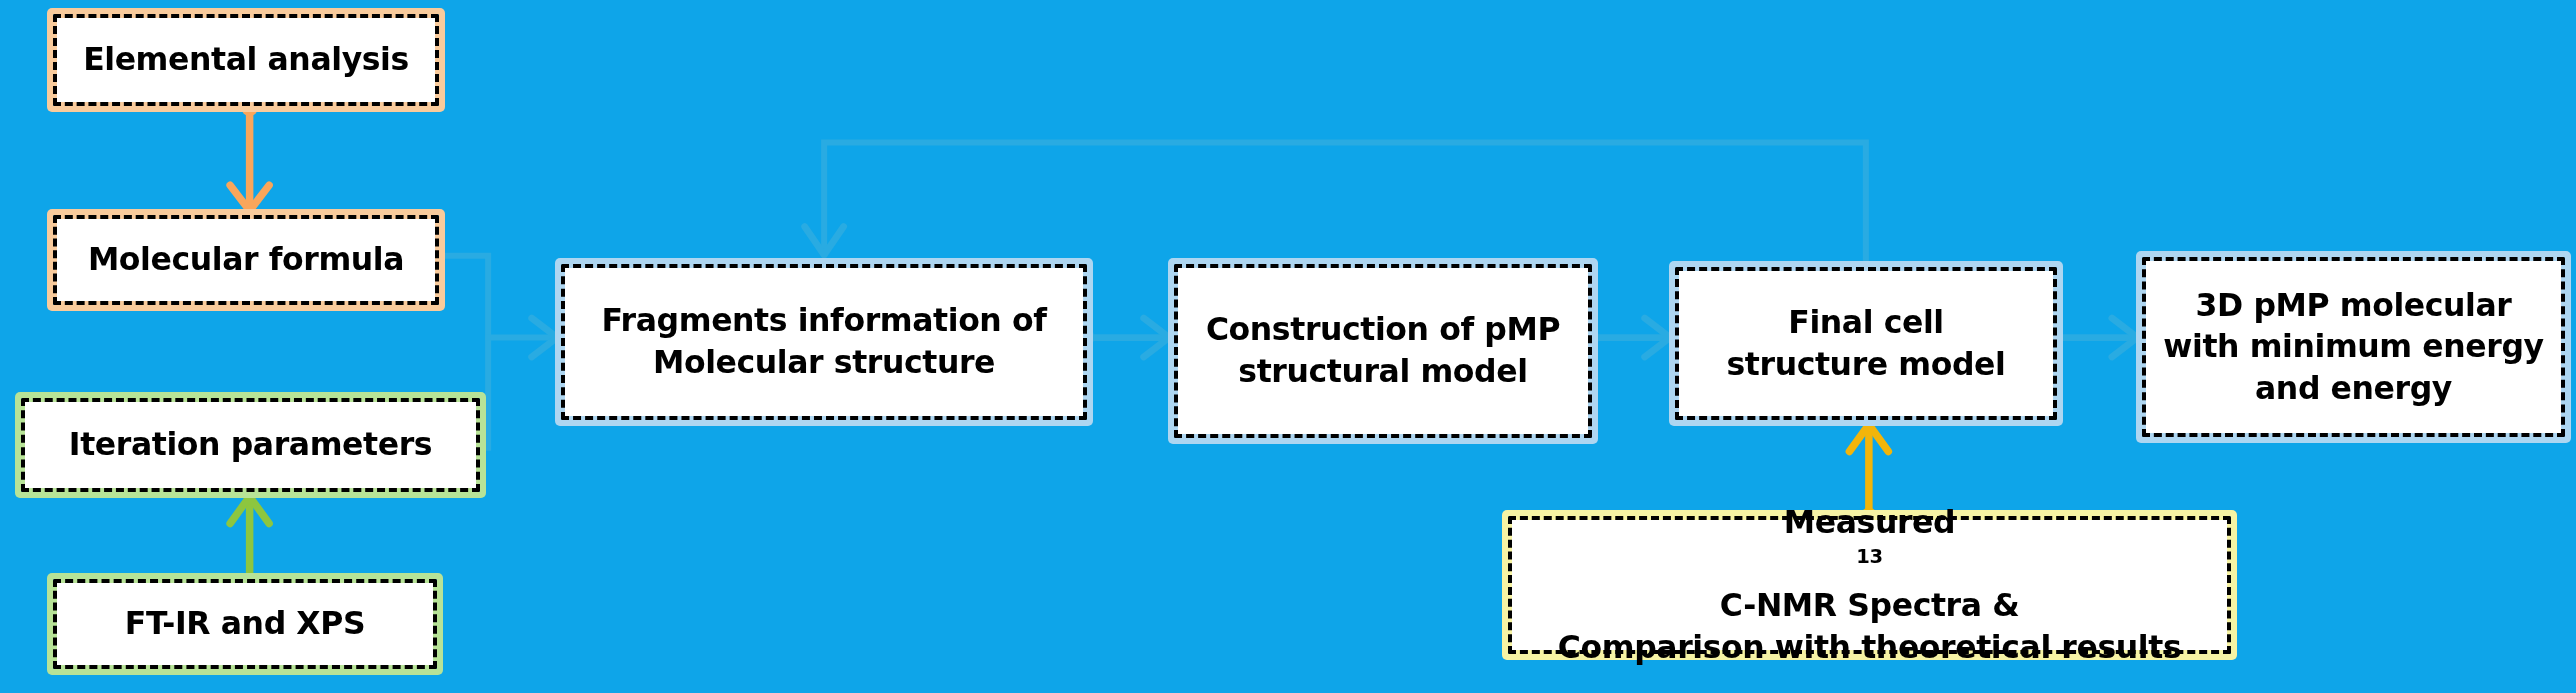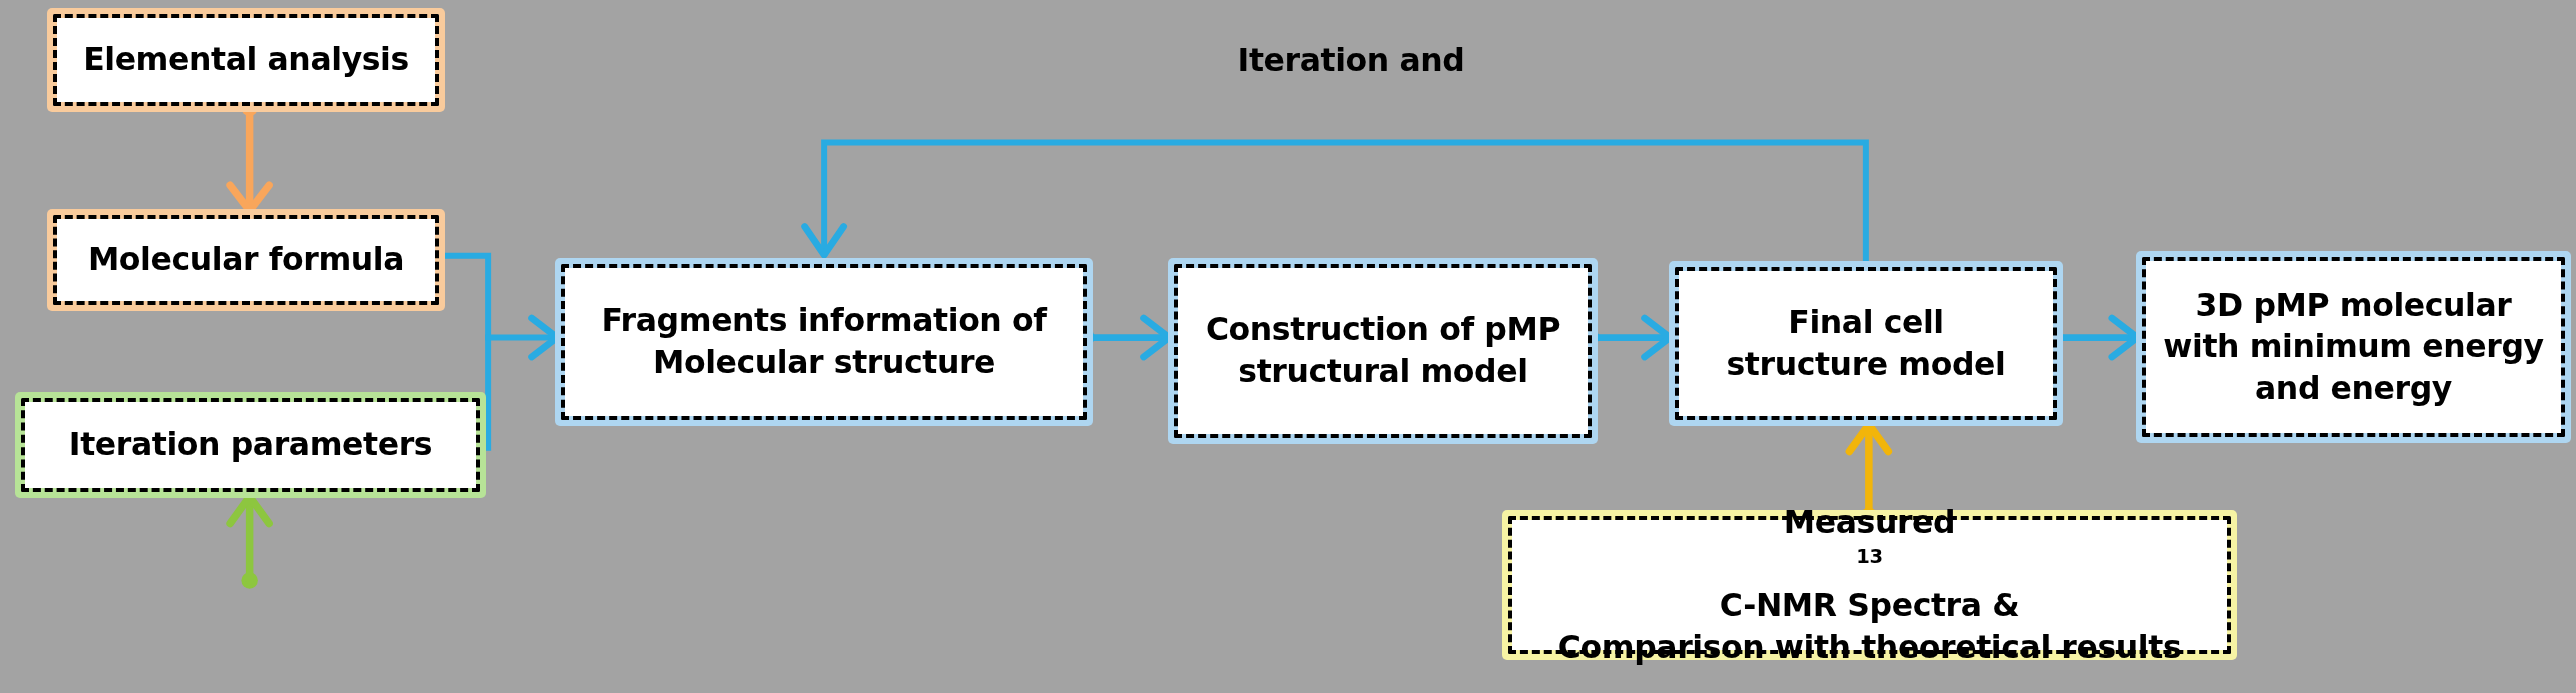--- a/index.html
+++ b/index.html
@@ -1,20 +1,20 @@
 <!DOCTYPE html>
 <html style="font-size:12px"><head>
 <meta charset="utf-8">
 <style>
   html, body { margin: 0; padding: 0; background: #ffffff; }
   #canvas {
     position: relative;
     width: 2576px;
     height: 693px;
-    background: #a3a3a3;
+    background: #0ea5e9;
     font-family: "DejaVu Sans", sans-serif;
     font-weight: bold;
     color: #000;
     overflow: hidden;
   }
   .node {
     position: absolute;
     box-sizing: border-box;
     border: 4.5px dashed #000;
     
@@ -112,20 +112,23 @@
   </div>
 
   <div class="node" style="--band:#F9CB9C; left:53px; top:215px; width:386px; height:90px;">
     <span>Molecular formula</span>
   </div>
 
   <div class="node" style="--band:#B7E397; left:21px; top:398px; width:459px; height:94px;">
     <span>Iteration parameters</span>
   </div>
 
+  <div class="node" style="--band:#B7E397; left:53px; top:579px; width:384px; height:90px;">
+    <span>FT-IR and XPS</span>
+  </div>
 
   <div class="node" style="--band:#AED6F1; left:561px; top:264px; width:526px; height:156px;text-align:center;">
     <span>Fragments information of</span>
     <span>Molecular structure</span>
   </div>
 
   <div class="node" style="--band:#AED6F1; left:1174px; top:264px; width:418px; height:174px;">
     <span>Construction of pMP</span>
     <span>structural model</span>
   </div>
@@ -140,17 +143,16 @@
     <span>with minimum energy</span>
     <span>and energy</span>
   </div>
 
   <div class="node" style="--band:#F6F3A4; left:1508px; top:516px; width:723px; height:138px;">
     <span><span>Measured </span><sup class="iso">13</sup><span>C-NMR Spectra &amp;</span></span>
     <span>Comparison with theoretical results</span>
   </div>
 
   <div class="floating-label" style="left:1156px; top:38px; width:390px;">
-    <span style="display:block">Iteration and</span>
   </div>
 
 </div>
 
 
 </body></html>

